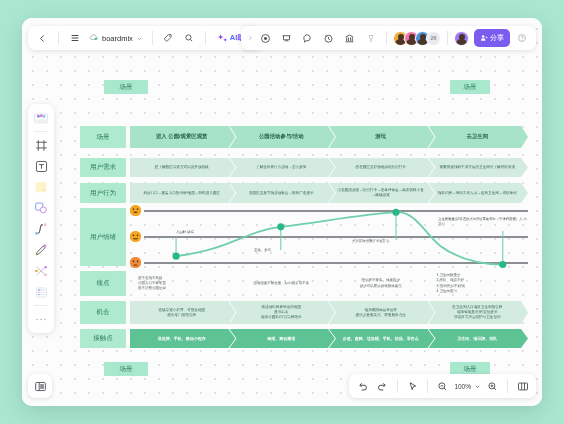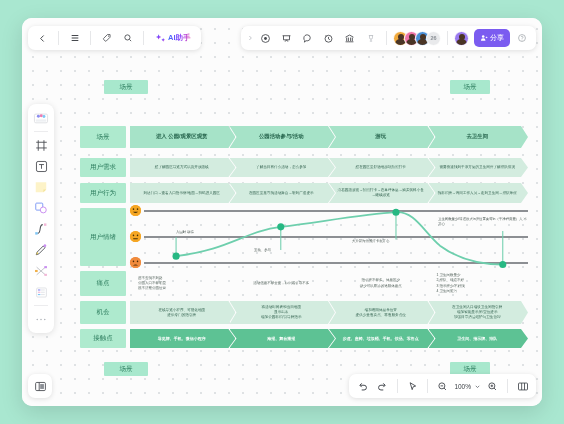--- a/index.html
+++ b/index.html
@@ -413,20 +413,30 @@
   <div class="bar" id="topbar-left">
     <div class="tb">
       <svg width="9" height="9" viewBox="0 0 12 12" fill="none" stroke="currentColor" stroke-width="1.3">
           <path d="M7.5 2 L3.5 6 L7.5 10"></path>
         </svg>
     </div>
     <div class="vdiv"></div>
     <div class="tb">
       <svg width="10" height="10" viewBox="0 0 12 12" fill="none" stroke="currentColor" stroke-width="1.2">
           <path d="M2 3h8M2 6h8M2 9h8"></path>
+        </svg>
+    </div>
+    <div id="doc-chip">
+      <svg width="10" height="10" viewBox="0 0 14 14">
+        <path d="M3 9a2.3 2.3 0 0 1 .4-4.5A3.2 3.2 0 0 1 9.6 5 2 2 0 0 1 9.4 9z" fill="none" stroke="#9aa0a6" stroke-width="1"></path>
+        <circle cx="9.6" cy="8.2" r="1.6" fill="#22c17b"></circle>
+      </svg>
+      <span id="doc-title">boardmix</span>
+      <svg width="7" height="7" viewBox="0 0 12 12" fill="none" stroke="#7d8288" stroke-width="1.3">
+          <path d="M3 4.8 L6 7.8 L9 4.8"></path>
         </svg>
     </div>
     <div class="vdiv"></div>
     <div class="tb">
       <svg width="10" height="10" viewBox="0 0 14 14" fill="none" stroke="currentColor" stroke-width="1.1">
         <path d="M7.6 2.2H11.3v3.7l-5.4 5.4a1 1 0 0 1-1.4 0L2.3 8.9a1 1 0 0 1 0-1.4z"></path>
         <circle cx="9.3" cy="4.3" r=".8" fill="currentColor" stroke="none"></circle>
       </svg>
     </div>
     <div class="tb">

